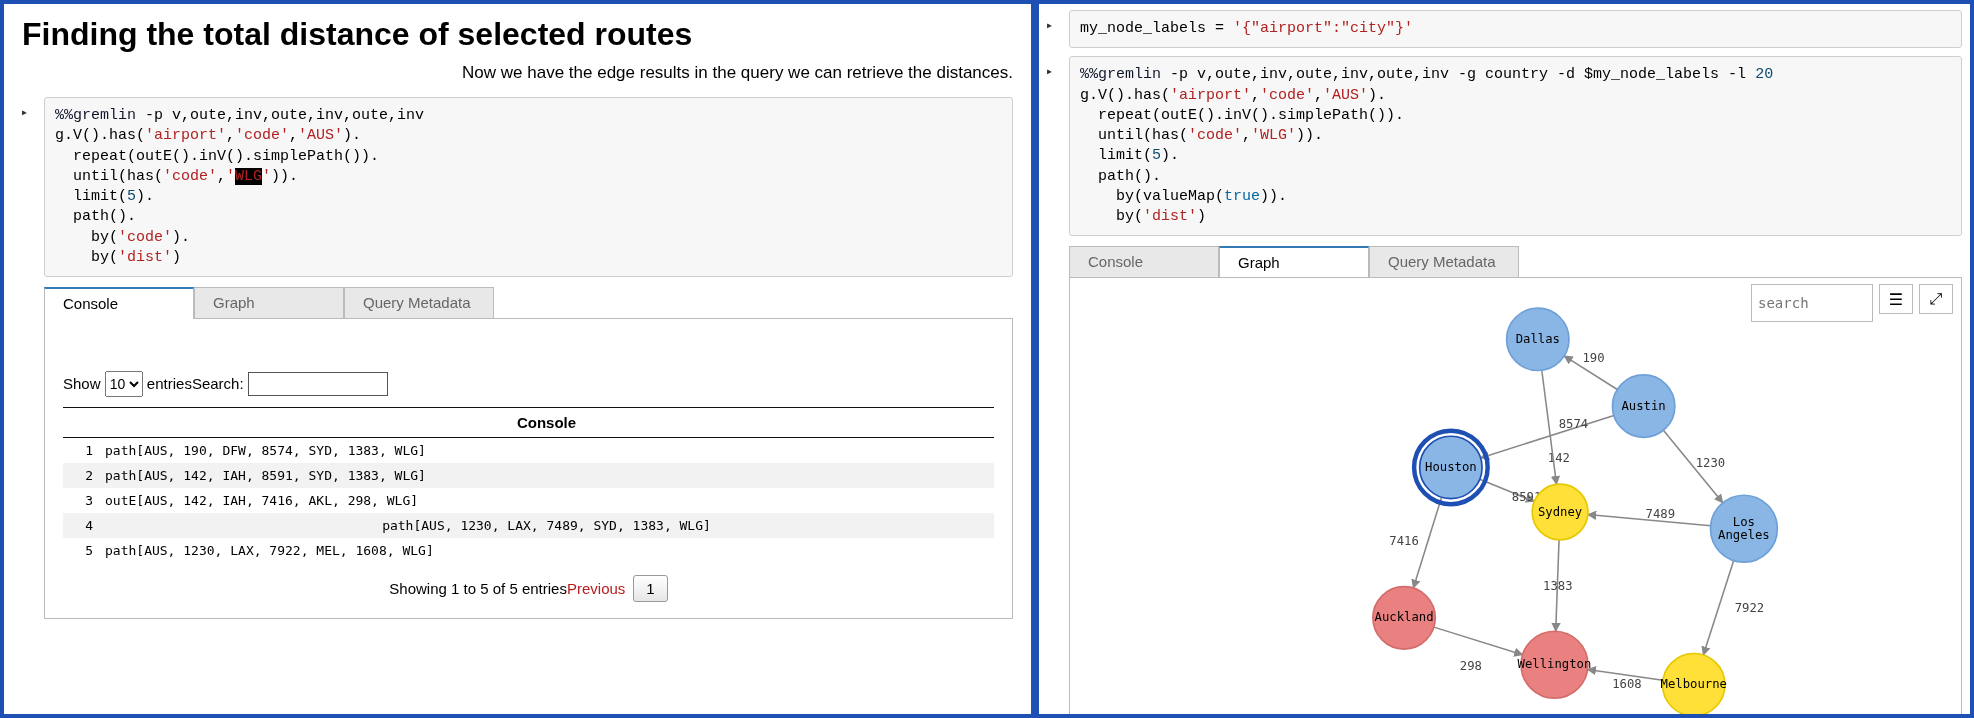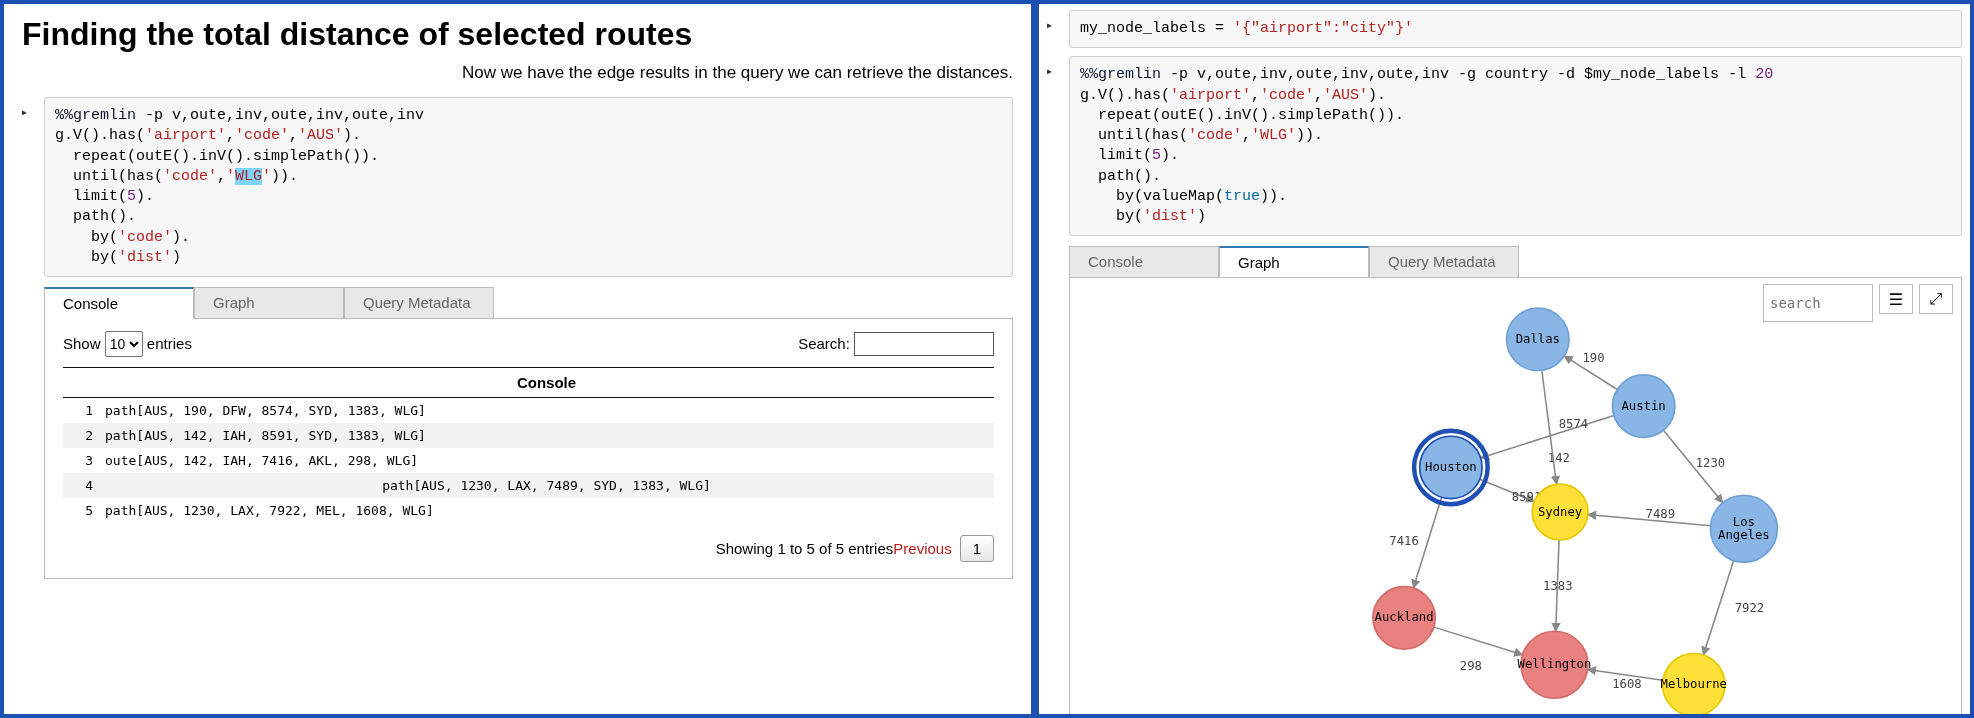--- a/index.html
+++ b/index.html
@@ -48,23 +48,23 @@
   border-radius: 3px;
   padding: 8px 10px;
   font-family: Menlo, Consolas, "Courier New", monospace;
   font-size: 15px;
   line-height: 1.35;
   white-space: pre;
   overflow: auto;
 }
 .hl-magic { color: #0f172a; font-weight:500; }
 .hl-str   { color: #b22222; }
-.hl-num   { color: #701a75; }
+.hl-num   { color: #0c4a6e; }
 .hl-bool  { color: #0369a1; }
-.hl-mark  { background: #7dd3fc; }
+.hl-mark  { background: #000000; }
 .tabs {
   display:flex;
   margin-top:10px;
   margin-left:22px;
 }
 .tab {
   padding: 6px 18px;
   border: 1px solid #bbb;
   border-bottom: none;
   background: #e8e8e8;
@@ -76,46 +76,46 @@
 }
 .tab.active { background:#fff; color:#000; border-color:#bbb; position:relative; }
 .tab.active::after{ content:""; position:absolute; left:0; right:0; bottom:-1px; height:1px; background:#fff;}
 .tab.active.console { border-top:2px solid #337ab7; }
 .output-box {
   margin-left:22px;
   border:1px solid #bbb;
   padding:12px 18px 16px;
   font-size:15px;
 }
-.dt-top { display:flex; justify-content:space-between; margin-bottom:10px; align-items:center;}
+.dt-top { display:flex; margin-bottom:10px; align-items:center;margin-top:40px;}
 .dt-top select { font-size:14px; height:26px; }
 .dt-top input { border:1px solid #555; height:24px; width:140px; padding:2px 4px; font-size:14px;}
 table { width:100%; border-collapse:collapse; }
 thead th { background:#fff; border-bottom:1px solid #111; border-top:1px solid #111; padding:6px; text-align:center; font-size:15px;}
 tbody td { padding:5px 6px; font-family:Menlo,Consolas,monospace; font-size:13px; }
 tbody tr:nth-child(even){ background:#f2f2f2;}
 tbody tr:nth-child(odd){ background:#fff;}
 tbody td:first-child { text-align:right; width:36px; }
-.dt-bottom { display:flex; justify-content:flex-end; align-items:center; margin-top:12px;}
+.dt-bottom { display:flex; justify-content:center; align-items:center; margin-top:12px;}
 .pager { display:flex; gap:8px; align-items:center; }
 .pager .btn { border:1px solid #999; background:linear-gradient(#fff,#e6e6e6); padding:4px 12px; border-radius:3px; font-size:15px;}
 .pager .prev { color:#b91c1c; }
 
 .graph-wrap {
   margin-left:22px;
   border:1px solid #bbb;
   height:470px;
   position:relative;
   background:#fff;
 }
 .graph-toolbar {
   position:absolute; right:8px; top:6px; display:flex; gap:6px; z-index:5;
 }
 .graph-toolbar input {
-  border:1px solid #bbb; height:30px; width:110px; font-family:monospace; font-size:14px; padding:18px 6px; color:#888;
+  border:1px solid #bbb; height:30px; width:122px; font-family:monospace; font-size:14px; padding:18px 6px; color:#888;
 }
 .gtool-btn {
   border:1px solid #bbb; width:34px; height:30px; display:flex; align-items:center; justify-content:center; background:#fff; font-size:16px;
 }
 svg.graph { width:100%; height:100%; }
 .node-label { font-family: Menlo, Consolas, monospace; font-size:11px; fill:#000; text-anchor:middle; dominant-baseline:middle; }
 .edge-label { font-family: Menlo, Consolas, monospace; font-size:11px; fill:#444; text-anchor:middle; }
 .edge-line { stroke:#888; stroke-width:1.4; fill:none; marker-end:url(#arrow); }
 </style>
 </head>
@@ -164,21 +164,21 @@
           <tr>
             <td>1</td>
             <td style="text-align:left">path[AUS, 190, DFW, 8574, SYD, 1383, WLG]</td>
           </tr>
           <tr>
             <td>2</td>
             <td style="text-align:left">path[AUS, 142, IAH, 8591, SYD, 1383, WLG]</td>
           </tr>
           <tr>
             <td>3</td>
-            <td style="text-align:left">oute[AUS, 142, IAH, 7416, AKL, 298, WLG]</td>
+            <td style="text-align:left">outE[AUS, 142, IAH, 7416, AKL, 298, WLG]</td>
           </tr>
           <tr>
             <td>4</td>
             <td style="text-align:center">path[AUS, 1230, LAX, 7489, SYD, 1383, WLG]</td>
           </tr>
           <tr>
             <td>5</td>
             <td style="text-align:left">path[AUS, 1230, LAX, 7922, MEL, 1608, WLG]</td>
           </tr>
         </tbody>

